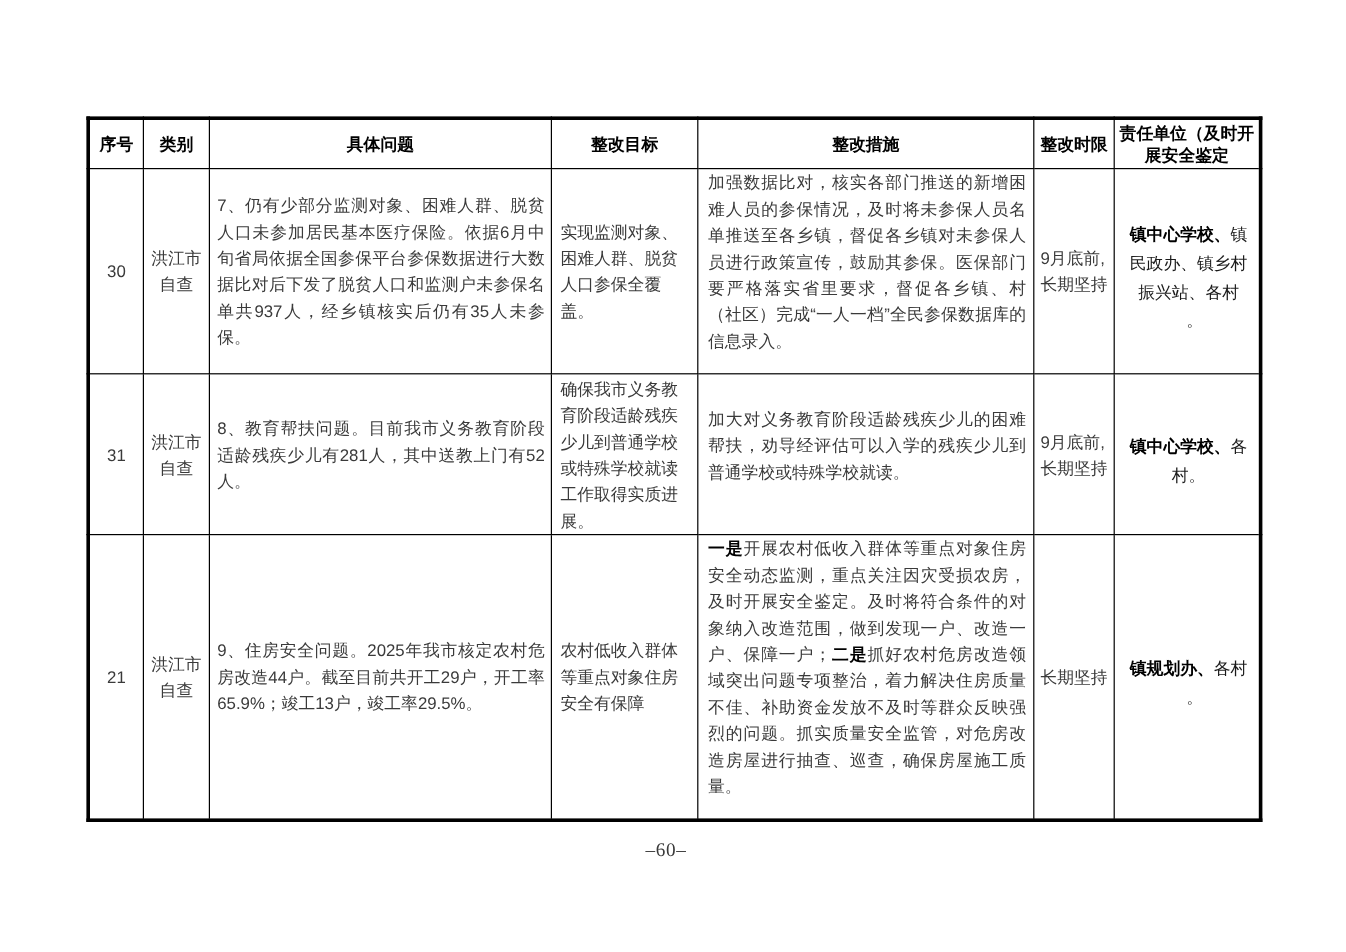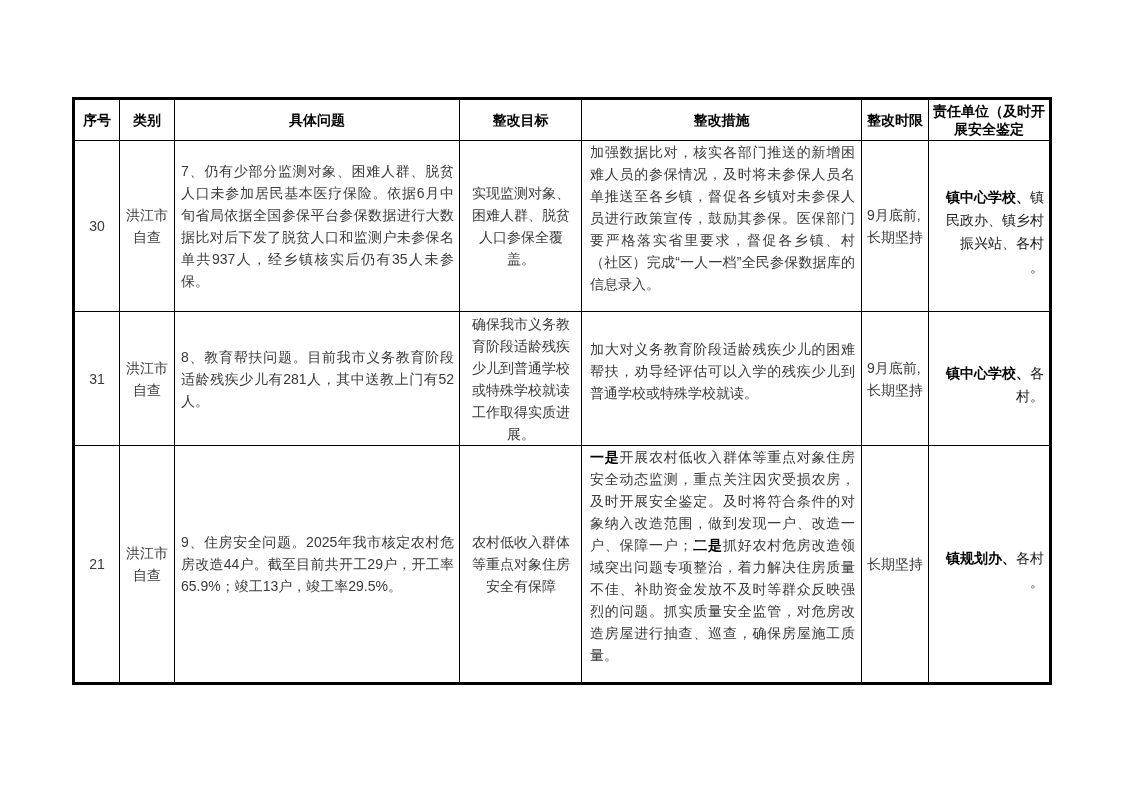--- a/index.html
+++ b/index.html
@@ -49,34 +49,34 @@
   }
   td.c-no, td.c-cat {
     text-align: center;
     padding: 0 4px;
   }
   td.c-problem {
     text-align: justify;
     padding: 0 5px 0 6px;
   }
   td.c-goal {
-    text-align: center;
+    text-align: left;
     padding: 0 6px 0 7px;
   }
   td.c-measures {
     text-align: justify;
     padding: 0 6px 16px 8px;
   }
   td.c-deadline {
     text-align: left;
     padding: 0 2px 0 5px;
     white-space: pre-line;
   }
   td.c-units {
-    text-align: right;
+    text-align: center;
     padding: 12px 5px 0 8px;
   }
   .u-lead {
     font-weight: 700;
     color: #000000;
   }
   .u-others {
     font-family: "Liberation Serif", serif;
     color: #1a1a1a;
   }
@@ -159,14 +159,15 @@
         <td class="c-problem">9、住房安全问题。2025年我市核定农村危房改造44户。截至目前共开工29户，开工率65.9%；竣工13户，竣工率29.5%。</td>
         <td class="c-goal">农村低收入群体等重点对象住房安全有保障</td>
         <td class="c-measures"><span class="seg-bold">一是</span><span>开展农村低收入群体等重点对象住房安全动态监测，重点关注因灾受损农房，及时开展安全鉴定。及时将符合条件的对象纳入改造范围，做到发现一户、改造一户、保障一户；</span><span class="seg-bold">二是</span><span>抓好农村危房改造领域突出问题专项整治，着力解决住房质量不佳、补助资金发放不及时等群众反映强烈的问题。抓实质量安全监管，对危房改造房屋进行抽查、巡查，确保房屋施工质量。</span></td>
         <td class="c-deadline">长期坚持</td>
         <td class="c-units"><span class="u-lead">镇规划办、</span><span class="u-others">各村</span><span class="u-tail">。</span></td>
       </tr>
 
     </tbody>
   </table>
 
+  <div class="page-number">–60–</div>
 
 </div>
 
 </body></html>

